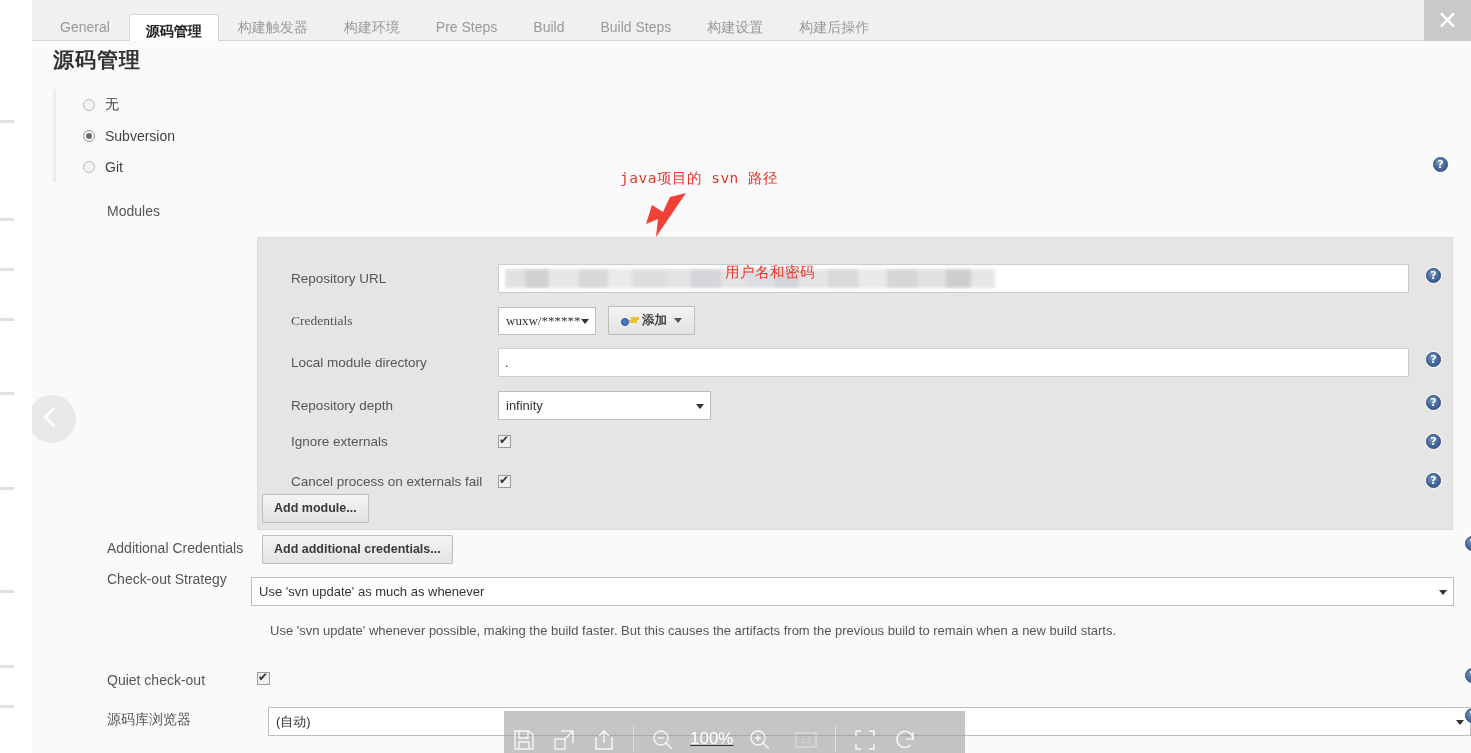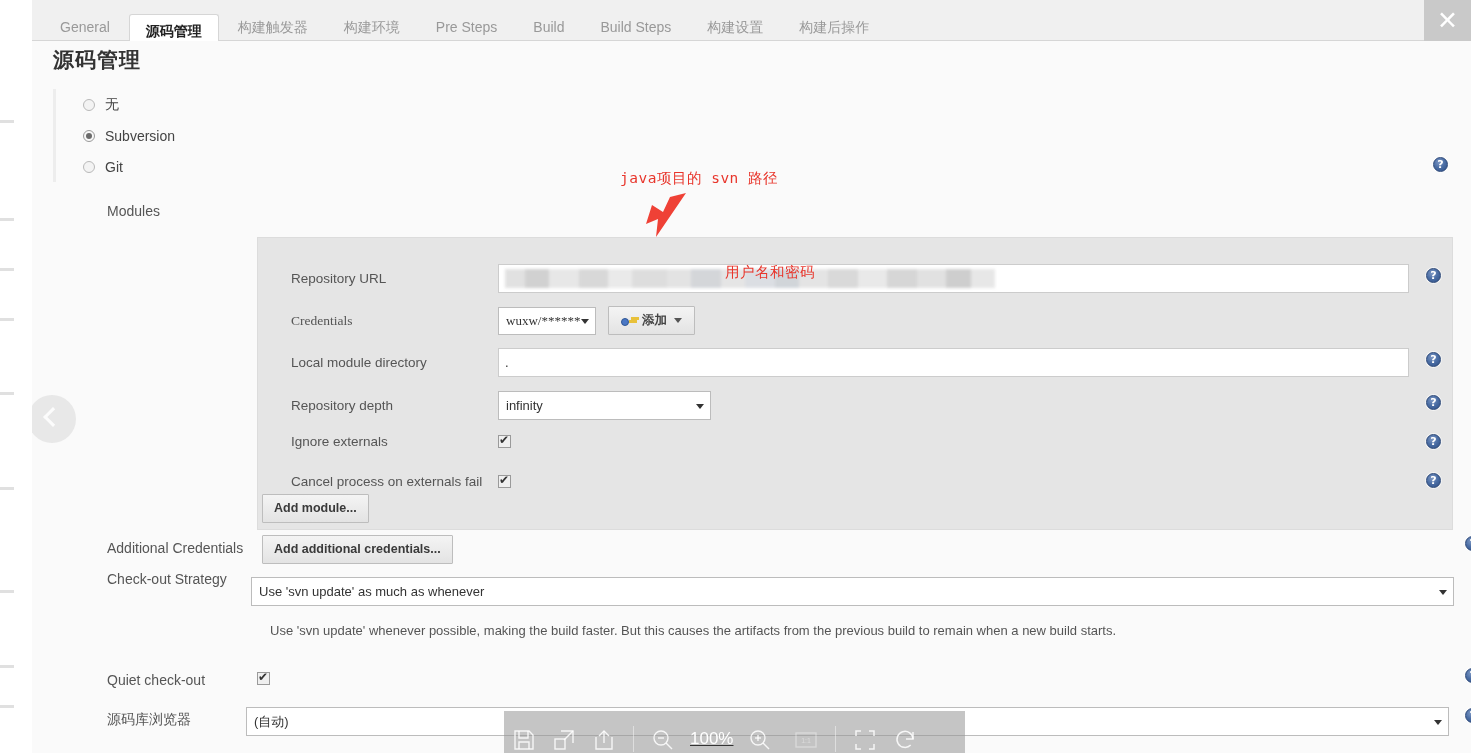--- a/index.html
+++ b/index.html
@@ -328,21 +328,21 @@
 
     <div class="frow" style="left:75px;top:631px;">
       <span class="flabel" style="width:150px;">Quiet check-out</span>
       <span class="chk on"></span>
     </div>
     <div class="help" style="position:absolute;left:1433px;top:627px;">?</div>
 
     <div class="frow" style="left:43px;top:670px;margin-left:32px;">
       <span class="flabel" style="width:182px;">源码库浏览器</span>
     </div>
-    <div class="selbox" style="position:absolute;left:214px;top:666px;width:1203px;height:29px;line-height:27px;">
+    <div class="selbox" style="position:absolute;left:236px;top:666px;width:1203px;height:29px;line-height:27px;">
       <span>(自动)</span>
       <span class="caret"></span>
     </div>
     <div class="help" style="position:absolute;left:1433px;top:667px;">?</div>
 
     <div class="anno" style="left:588px;top:128px;">java项目的 svn 路径</div>
     <svg class="arrow" style="left:612px;top:150px;" width="48" height="56">
       <polygon points="42,2 12,46 14,28 2,33 8,14 19,21 26,6" fill="#ef4136"></polygon>
     </svg>
 

